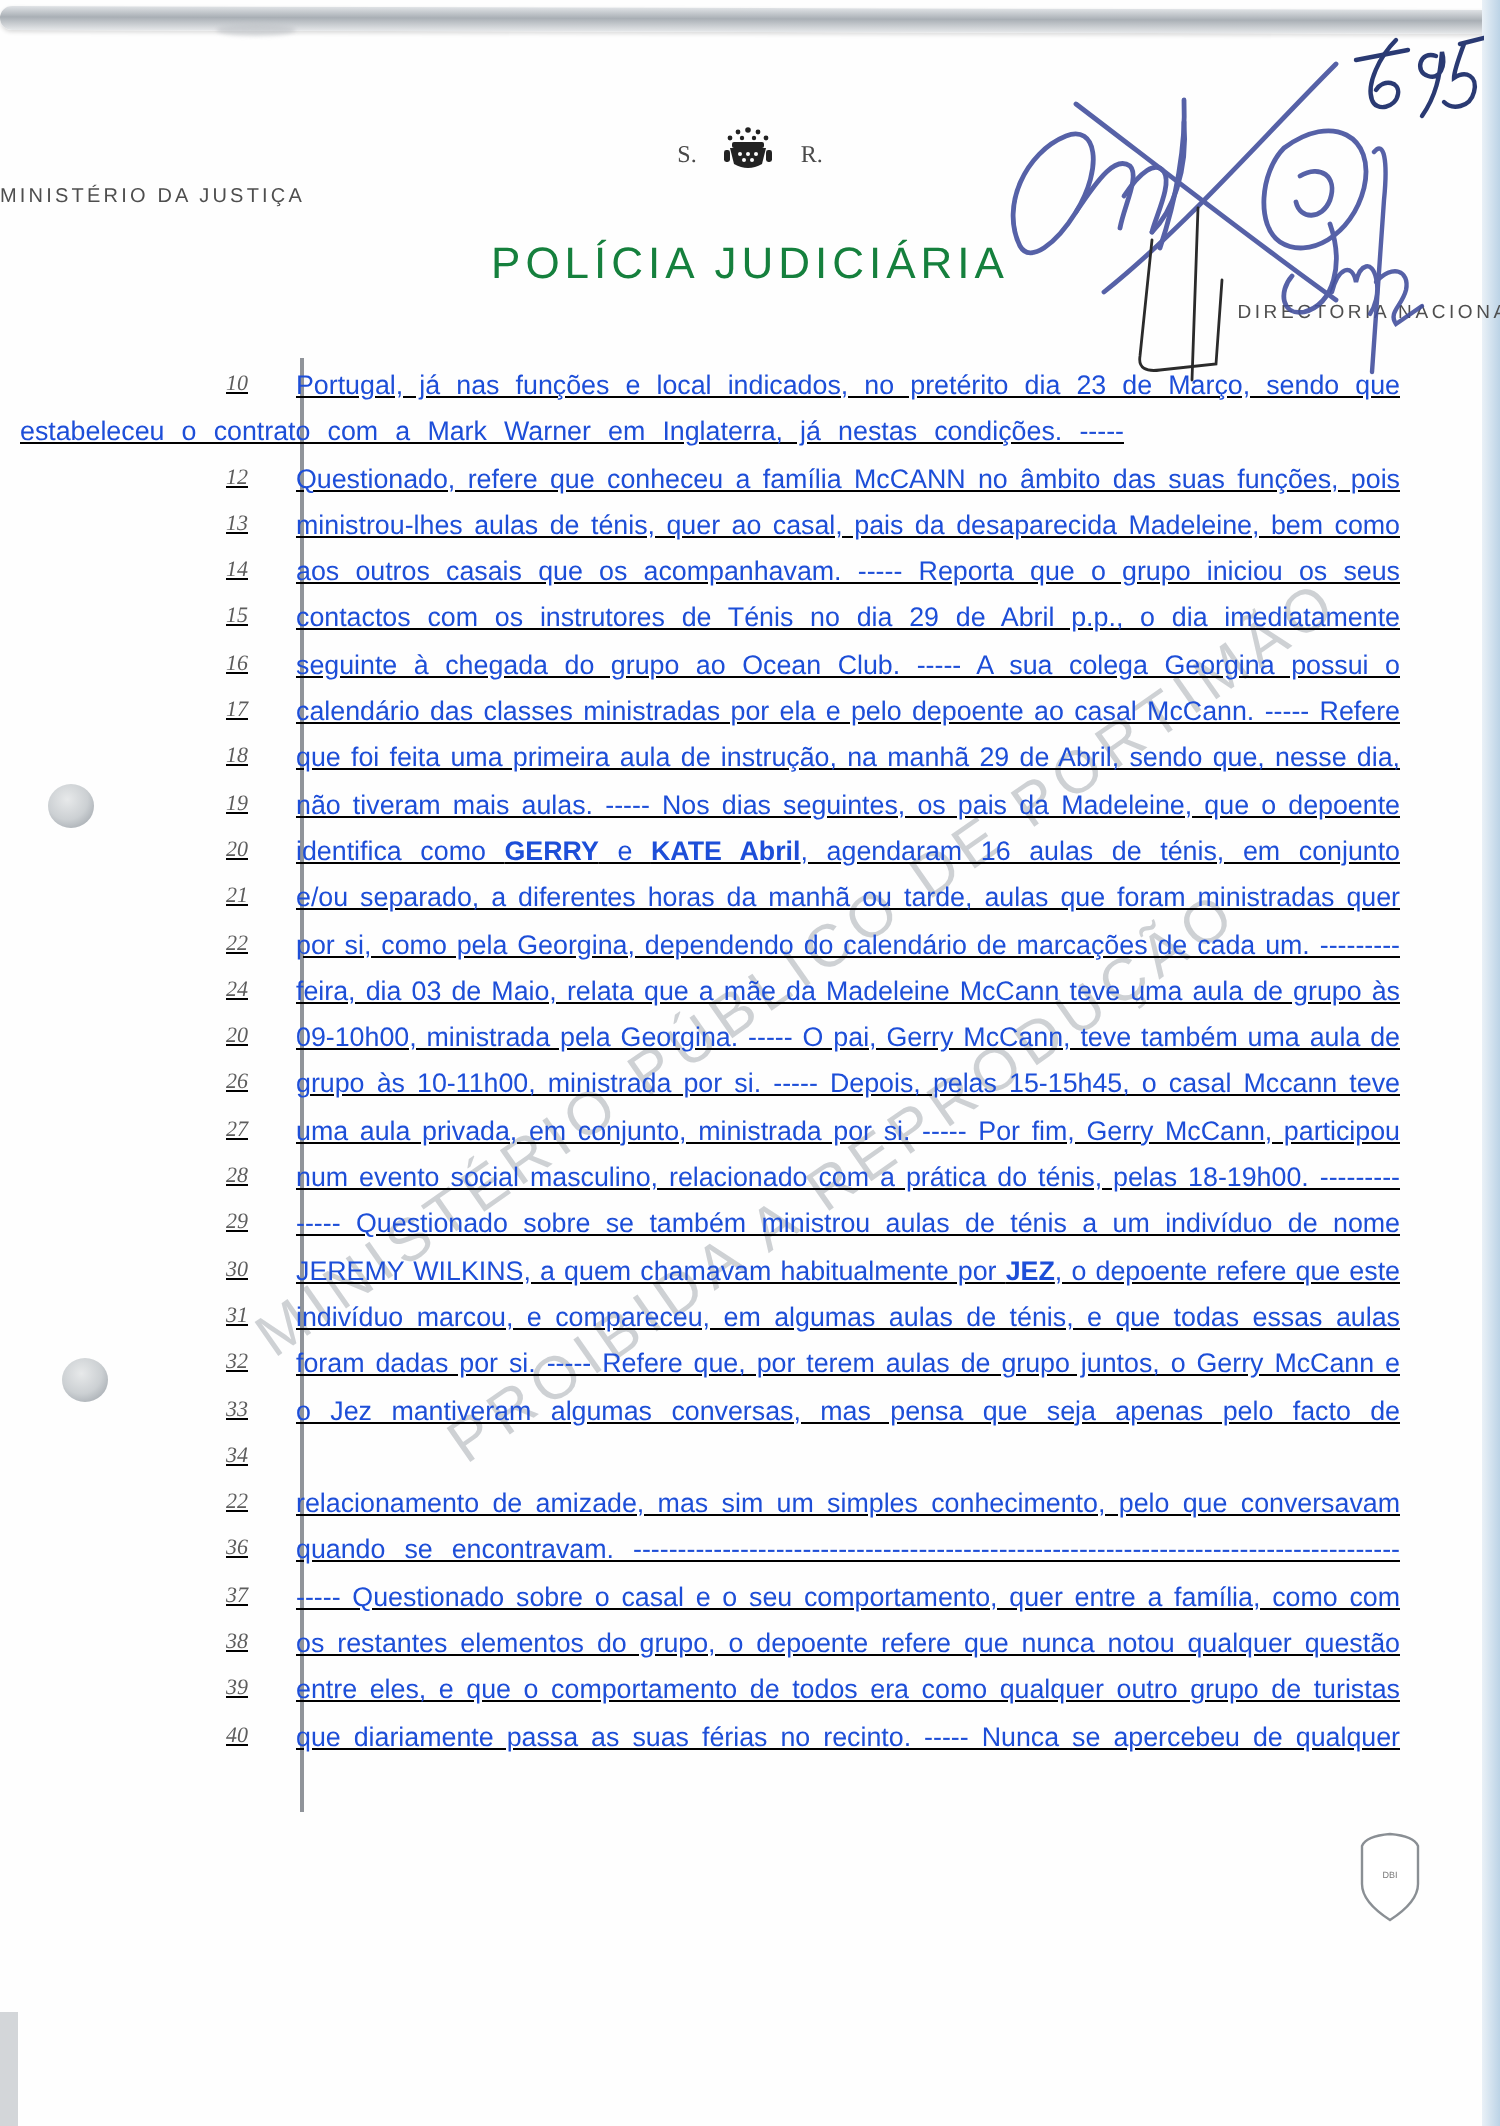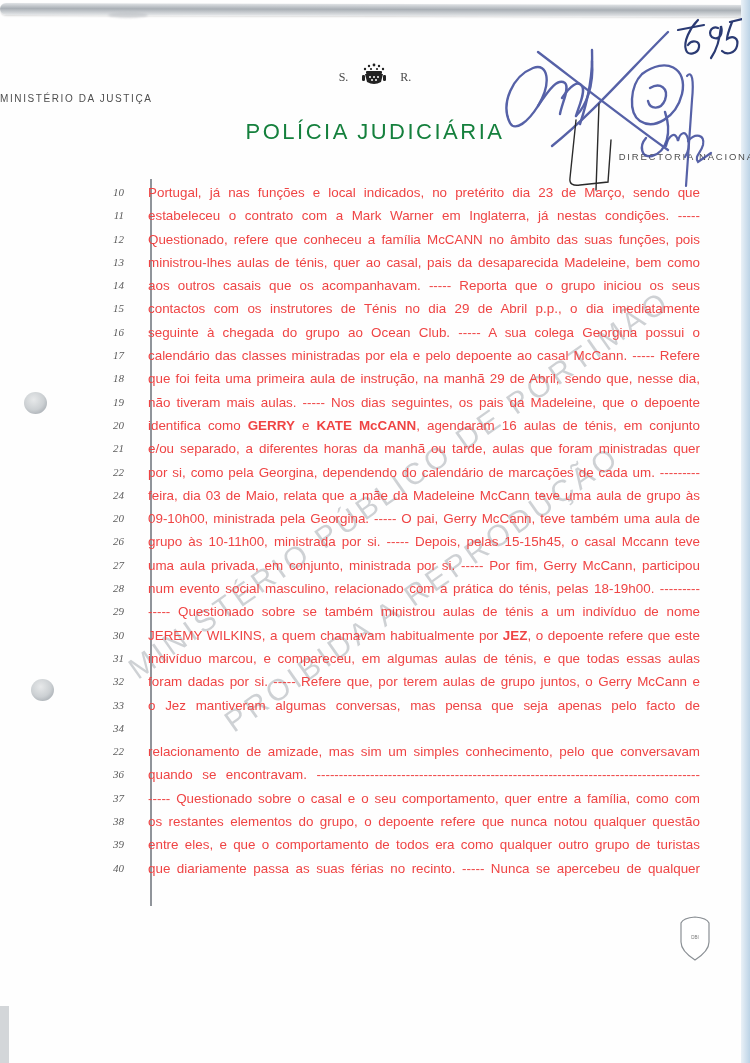--- a/index.html
+++ b/index.html
@@ -29,26 +29,26 @@
   
   .folio{position:absolute;left:676px;top:12px;z-index:4;}
   .sig{position:absolute;left:480px;top:28px;z-index:4;}
   
   .wm{position:absolute;z-index:1;color:#9ba1a8;opacity:.48;white-space:nowrap;
     font-size:30px;letter-spacing:4px;transform-origin:left center;transform:rotate(-35deg);}
   .wm1{left:132px;top:655px;}
   .wm2{left:228px;top:708px;}
   
   .rule{position:absolute;left:150px;top:179px;width:1.5px;height:727px;background:#90949a;z-index:2;}
-  .content{position:absolute;left:0;top:181px;width:692px;z-index:2;}
+  .content{position:absolute;left:0;top:181px;width:692px;z-index:2;text-decoration:underline;}
   .row{display:flex;height:23.3px;}
   .ln{width:138px;text-align:right;padding-right:14px;box-sizing:border-box;
     font-family:"Liberation Serif",serif;font-style:italic;font-size:11px;color:#5d5d5d;
     line-height:23.3px;flex:0 0 auto;}
-  .lt{margin-left:10px;width:552px;font-size:13.4px;color:#ef4444;line-height:23.3px;
+  .lt{margin-left:10px;width:552px;font-size:13.4px;color:#1d4ed8;line-height:23.3px;
     height:23.3px;overflow:hidden;text-align:justify;flex:0 0 auto;}
   .lt::after{content:"";display:inline-block;width:100%;height:0;}
   .lt b{font-weight:bold;}
   
   .stamp{position:absolute;left:676px;top:915px;z-index:3;}
   .stamp-txt{font-size:4.5px;fill:#777;}
 </style>
 </head>
 <body>
 
@@ -134,21 +134,20 @@
     </svg>
   </div>
 
   <div class="rule"></div>
   <div class="content">
       <div class="row">
         <span class="ln">10</span>
         <div class="lt"><span>Portugal, já nas funções e local indicados, no pretérito dia 23 de Março, sendo que</span></div>
       </div>
       <div class="row">
-        <span class="ln">11</span>
         <div class="lt"><span>estabeleceu o contrato com a Mark Warner em Inglaterra, já nestas condições. -----</span></div>
       </div>
       <div class="row">
         <span class="ln">12</span>
         <div class="lt"><span>Questionado, refere que conheceu a família McCANN no âmbito das suas funções, pois</span></div>
       </div>
       <div class="row">
         <span class="ln">13</span>
         <div class="lt"><span>ministrou-lhes aulas de ténis, quer ao casal, pais da desaparecida Madeleine, bem como</span></div>
       </div>
@@ -171,21 +170,21 @@
       <div class="row">
         <span class="ln">18</span>
         <div class="lt"><span>que foi feita uma primeira aula de instrução, na manhã 29 de Abril, sendo que, nesse dia,</span></div>
       </div>
       <div class="row">
         <span class="ln">19</span>
         <div class="lt"><span>não tiveram mais aulas. ----- Nos dias seguintes, os pais da Madeleine, que o depoente</span></div>
       </div>
       <div class="row">
         <span class="ln">20</span>
-        <div class="lt"><span>identifica como </span><b>GERRY</b><span> e </span><b>KATE McCANN</b><span>, agendaram 16 aulas de ténis, em conjunto</span></div>
+        <div class="lt"><span>identifica como </span><b>GERRY</b><span> e </span><b>KATE Abril</b><span>, agendaram 16 aulas de ténis, em conjunto</span></div>
       </div>
       <div class="row">
         <span class="ln">21</span>
         <div class="lt"><span>e/ou separado, a diferentes horas da manhã ou tarde, aulas que foram ministradas quer</span></div>
       </div>
       <div class="row">
         <span class="ln">22</span>
         <div class="lt"><span>por si, como pela Georgina, dependendo do calendário de marcações de cada um. ---------</span></div>
       </div>
       <div class="row">

